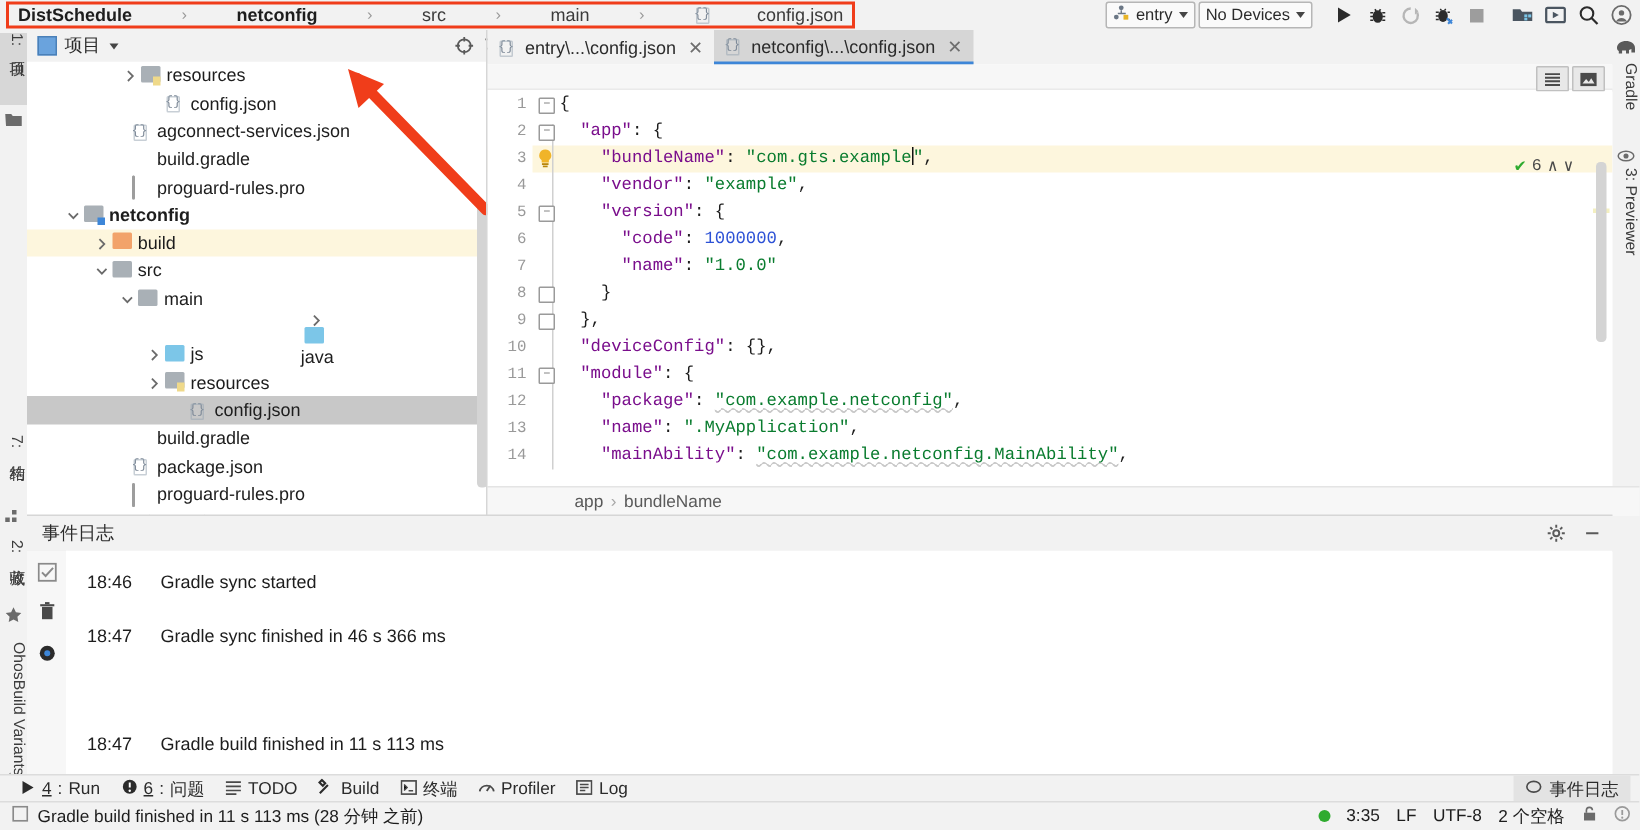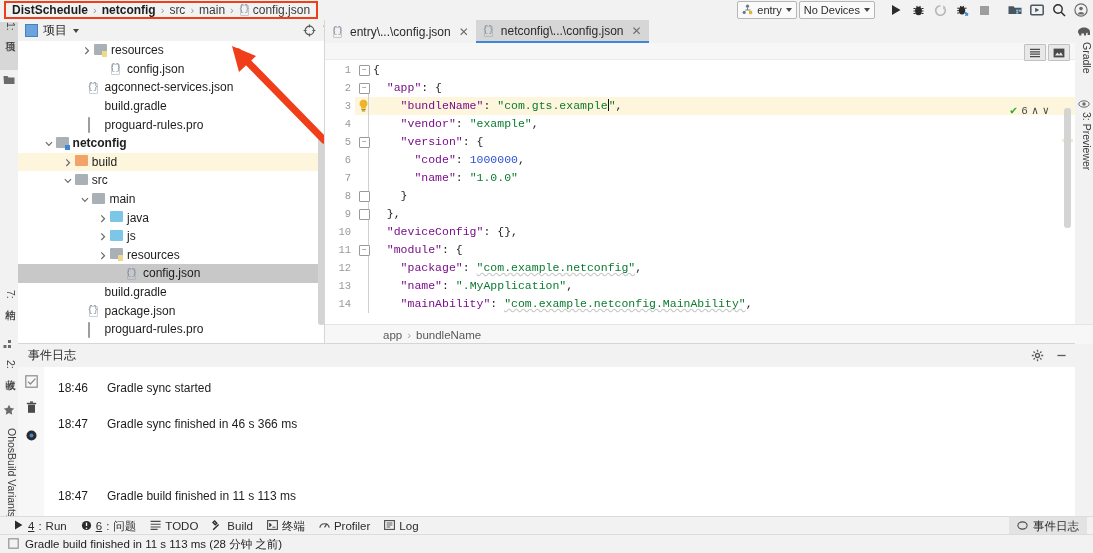--- a/index.html
+++ b/index.html
@@ -7,21 +7,21 @@
     width:1093px;height:553px;overflow:hidden;
     font-family:"Liberation Sans",sans-serif;
     font-size:12px;color:#2b2b2b;background:#f2f2f2;
     -webkit-font-smoothing:antialiased;
   }
   #app{position:relative;width:1093px;height:553px;}
 
   
   .toolbar{position:absolute;left:0;top:0;width:1093px;height:20px;background:#f2f2f2;}
   .crumbs{position:absolute;left:4px;top:1px;height:18px;display:flex;align-items:center;
-          padding:0 6px;border:2px solid #f03d1a;box-sizing:border-box;}
+          padding:0 6px;border:2px solid #f03d1a;box-sizing:border-box;gap:28px;}
   .crumbs .c{font-size:12px;color:#3b3b3b;white-space:nowrap;}
   .crumbs .c.bold{font-weight:bold;color:#1d1d1d;}
   .crumbs .sep{color:#9a9a9a;margin:0 5px;font-size:11px;}
   .jsonicon{display:inline-block;width:11px;height:12px;position:relative;vertical-align:-2px;margin-right:3px;}
   .jsonicon::before{content:"{}";font-size:9px;color:#7f8b99;font-family:"Liberation Mono",monospace;
         position:absolute;left:0;top:0;}
   .jsonicon::after{content:"";position:absolute;left:1px;top:1px;width:7px;height:9px;
         border:1px solid #9aa7b4;border-radius:1px;opacity:.55;}
 
   .tbright{position:absolute;right:2px;top:0;height:20px;display:flex;align-items:center;gap:2px;}
@@ -367,21 +367,21 @@
         </div>
         <div class="row" style="padding-left: 62.4px;">
           <span class="arrow"><svg width="10" height="10" viewBox="0 0 11 11">
               <path d="M2 3.5l3.4 3.6L8.8 3.5" stroke="#6b6b6b" stroke-width="1.3" fill="none"></path>
             </svg></span>
           <span class="ico">
             <span class="fold gray"></span>
           </span>
           <span class="lbl">main</span>
         </div>
-        <div class="row" style="padding-left: 80px;">
+        <div class="row" style="padding-left: 80px; flex-direction: column;">
           <span class="arrow"><svg width="10" height="10" viewBox="0 0 11 11">
               <path d="M3.6 1.6L7.2 5.2 3.6 8.8" stroke="#6b6b6b" stroke-width="1.3" fill="none"></path>
             </svg></span>
           <span class="ico">
             <span class="fold blue"></span>
           </span>
           <span class="lbl">java</span>
         </div>
         <div class="row" style="padding-left: 80px;">
           <span class="arrow"><svg width="10" height="10" viewBox="0 0 11 11">
@@ -641,16 +641,36 @@
   <div class="status">
     <div class="msg">
       <span>
         <svg width="11" height="11" viewBox="0 0 11 11">
             <rect x="0.8" y="0.8" width="9.4" height="9.4" fill="none" stroke="#8a8a8a" stroke-width="1.1"></rect>
           </svg>
       </span>
       <span>Gradle build finished in 11 s 113 ms (28 分钟 之前)</span>
     </div>
   </div>
+  <div class="statusright">
+    <span class="greendot"></span>
+    <span>3:35</span>
+    <span>LF</span>
+    <span>UTF-8</span>
+    <span>2 个空格</span>
+    <span>
+      <svg width="11" height="11" viewBox="0 0 11 11">
+          <rect x="2" y="4.8" width="7.4" height="5.2" fill="#6b6b6b"></rect>
+          <path d="M3.6 4.8V3.2a2 2 0 0 1 4 0" fill="none" stroke="#6b6b6b" stroke-width="1.1"></path>
+        </svg>
+    </span>
+    <span>
+      <svg width="11" height="11" viewBox="0 0 11 11">
+          <circle cx="5.5" cy="5.5" r="4.6" fill="none" stroke="#9a9a9a" stroke-width="1.1"></circle>
+          <path d="M5.5 3v3.4" stroke="#9a9a9a" stroke-width="1.2"></path>
+          <circle cx="5.5" cy="8.1" r="0.7" fill="#9a9a9a"></circle>
+        </svg>
+    </span>
+  </div>
 
   <div class="divv" style="left:324px;top:20px;width:1px;height:324px;"></div>
   <div class="divv" style="left:18px;top:343px;width:1057px;height:1px;"></div>
 </div>
 
 </body></html>

